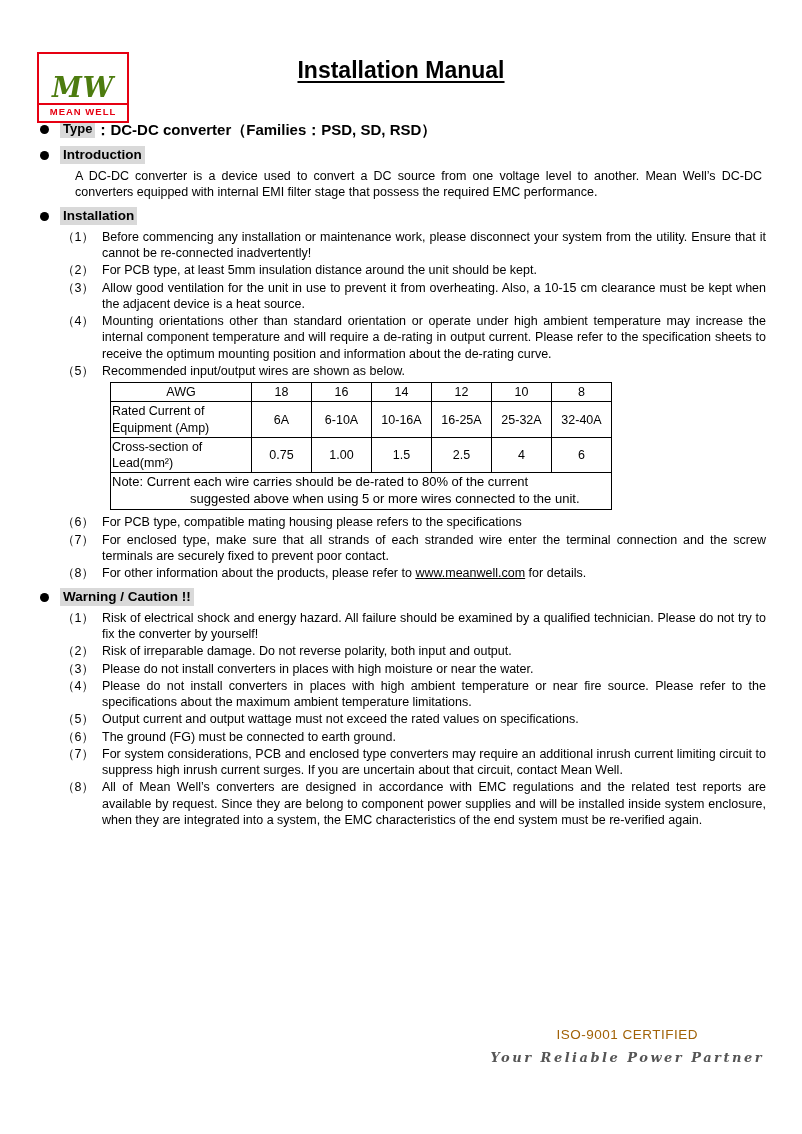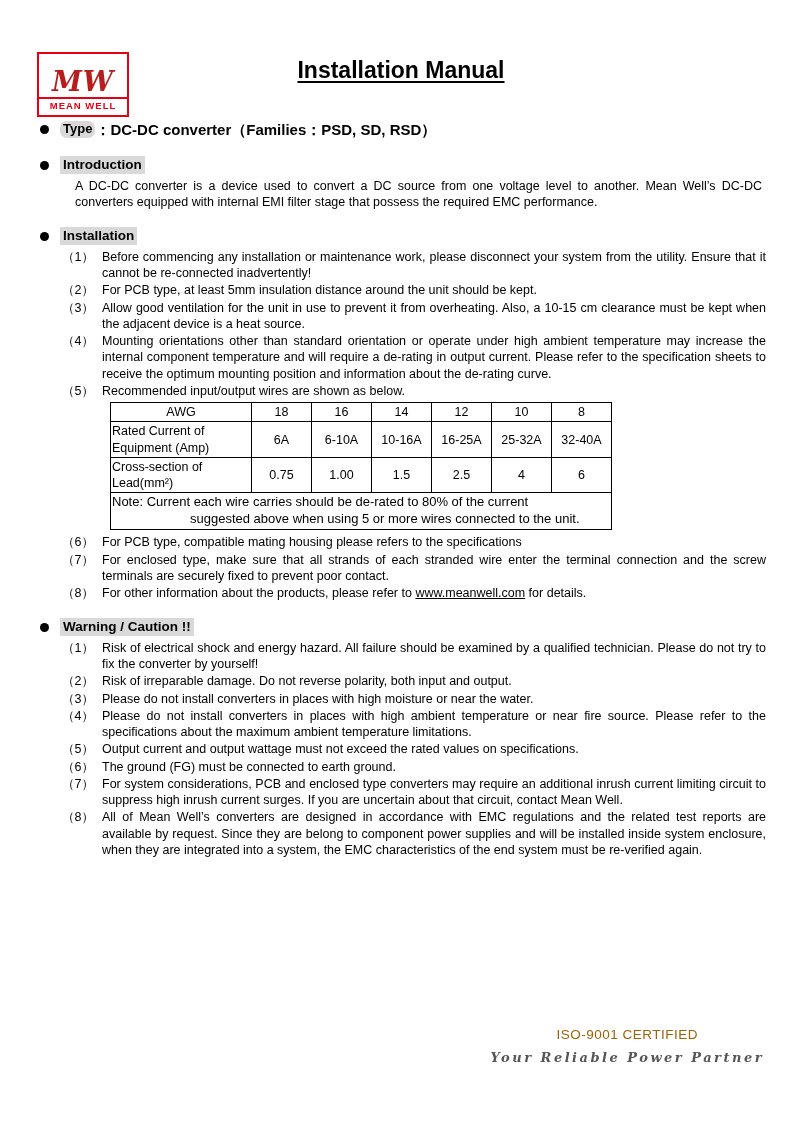--- a/index.html
+++ b/index.html
@@ -5,33 +5,33 @@
   html, body { margin: 0; padding: 0; background: #ffffff; }
   .page {
     width: 802px; height: 1134px; margin: 0 auto; position: relative;
     background: #ffffff; color: #000;
     font-family: "Liberation Sans", sans-serif;
     font-size: 12.5px; line-height: 1.3; overflow: hidden;
   }
 
   
   .logo { position: absolute; left: 37px; top: 52px; width: 88px; border: 2px solid #e60012; text-align: center; background: #fff; }
-  .logo-mw { font-family: "DejaVu Serif", serif; font-style: italic; font-weight: bold; color: #b91c1c; font-size: 27px; line-height: 1.05; padding: 14px 0 1px; letter-spacing: 1px; }
+  .logo-mw { font-family: "DejaVu Serif", serif; font-style: italic; font-weight: bold; color: #4d7c0f; font-size: 27px; line-height: 1.05; padding: 20px 0 1px; letter-spacing: 1px; }
   .logo-brand { color: #e60012; font-weight: bold; font-size: 9.5px; letter-spacing: 1px; border-top: 2px solid #e60012; padding: 1px 0 2px; }
 
   
   .title { padding-top: 56px; text-align: center; font-size: 23px; font-weight: bold; text-decoration: underline; text-underline-offset: 3px; }
 
   
   .bullet { flex: none; width: 9px; height: 9px; border-radius: 50%; background: #000; display: inline-block; margin-right: 11px; }
-  .sec-head { margin: 17px 0 4px 40px; display: flex; align-items: center; }
+  .sec-head { margin: 7px 0 4px 40px; display: flex; align-items: center; }
   .hl { background: #d9d9d9; font-weight: bold; font-size: 13.5px; padding: 0 3px; }
 
   .type-row { margin: 34px 0 0 40px; display: flex; align-items: center; }
-  .type-label { font-size: 13px; border-radius: 7px; }
+  .type-label { font-size: 13px; }
   .type-text { font-size: 15px; font-weight: bold; text-align: right; }
 
   .intro-body { margin: 1px 40px 0 75px; text-align: justify; }
 
   
   .li { display: flex; margin: 0 36px 1px 62px; }
   .num { flex: none; width: 40px; }
   .txt { flex: 1; text-align: justify; }
 
   

